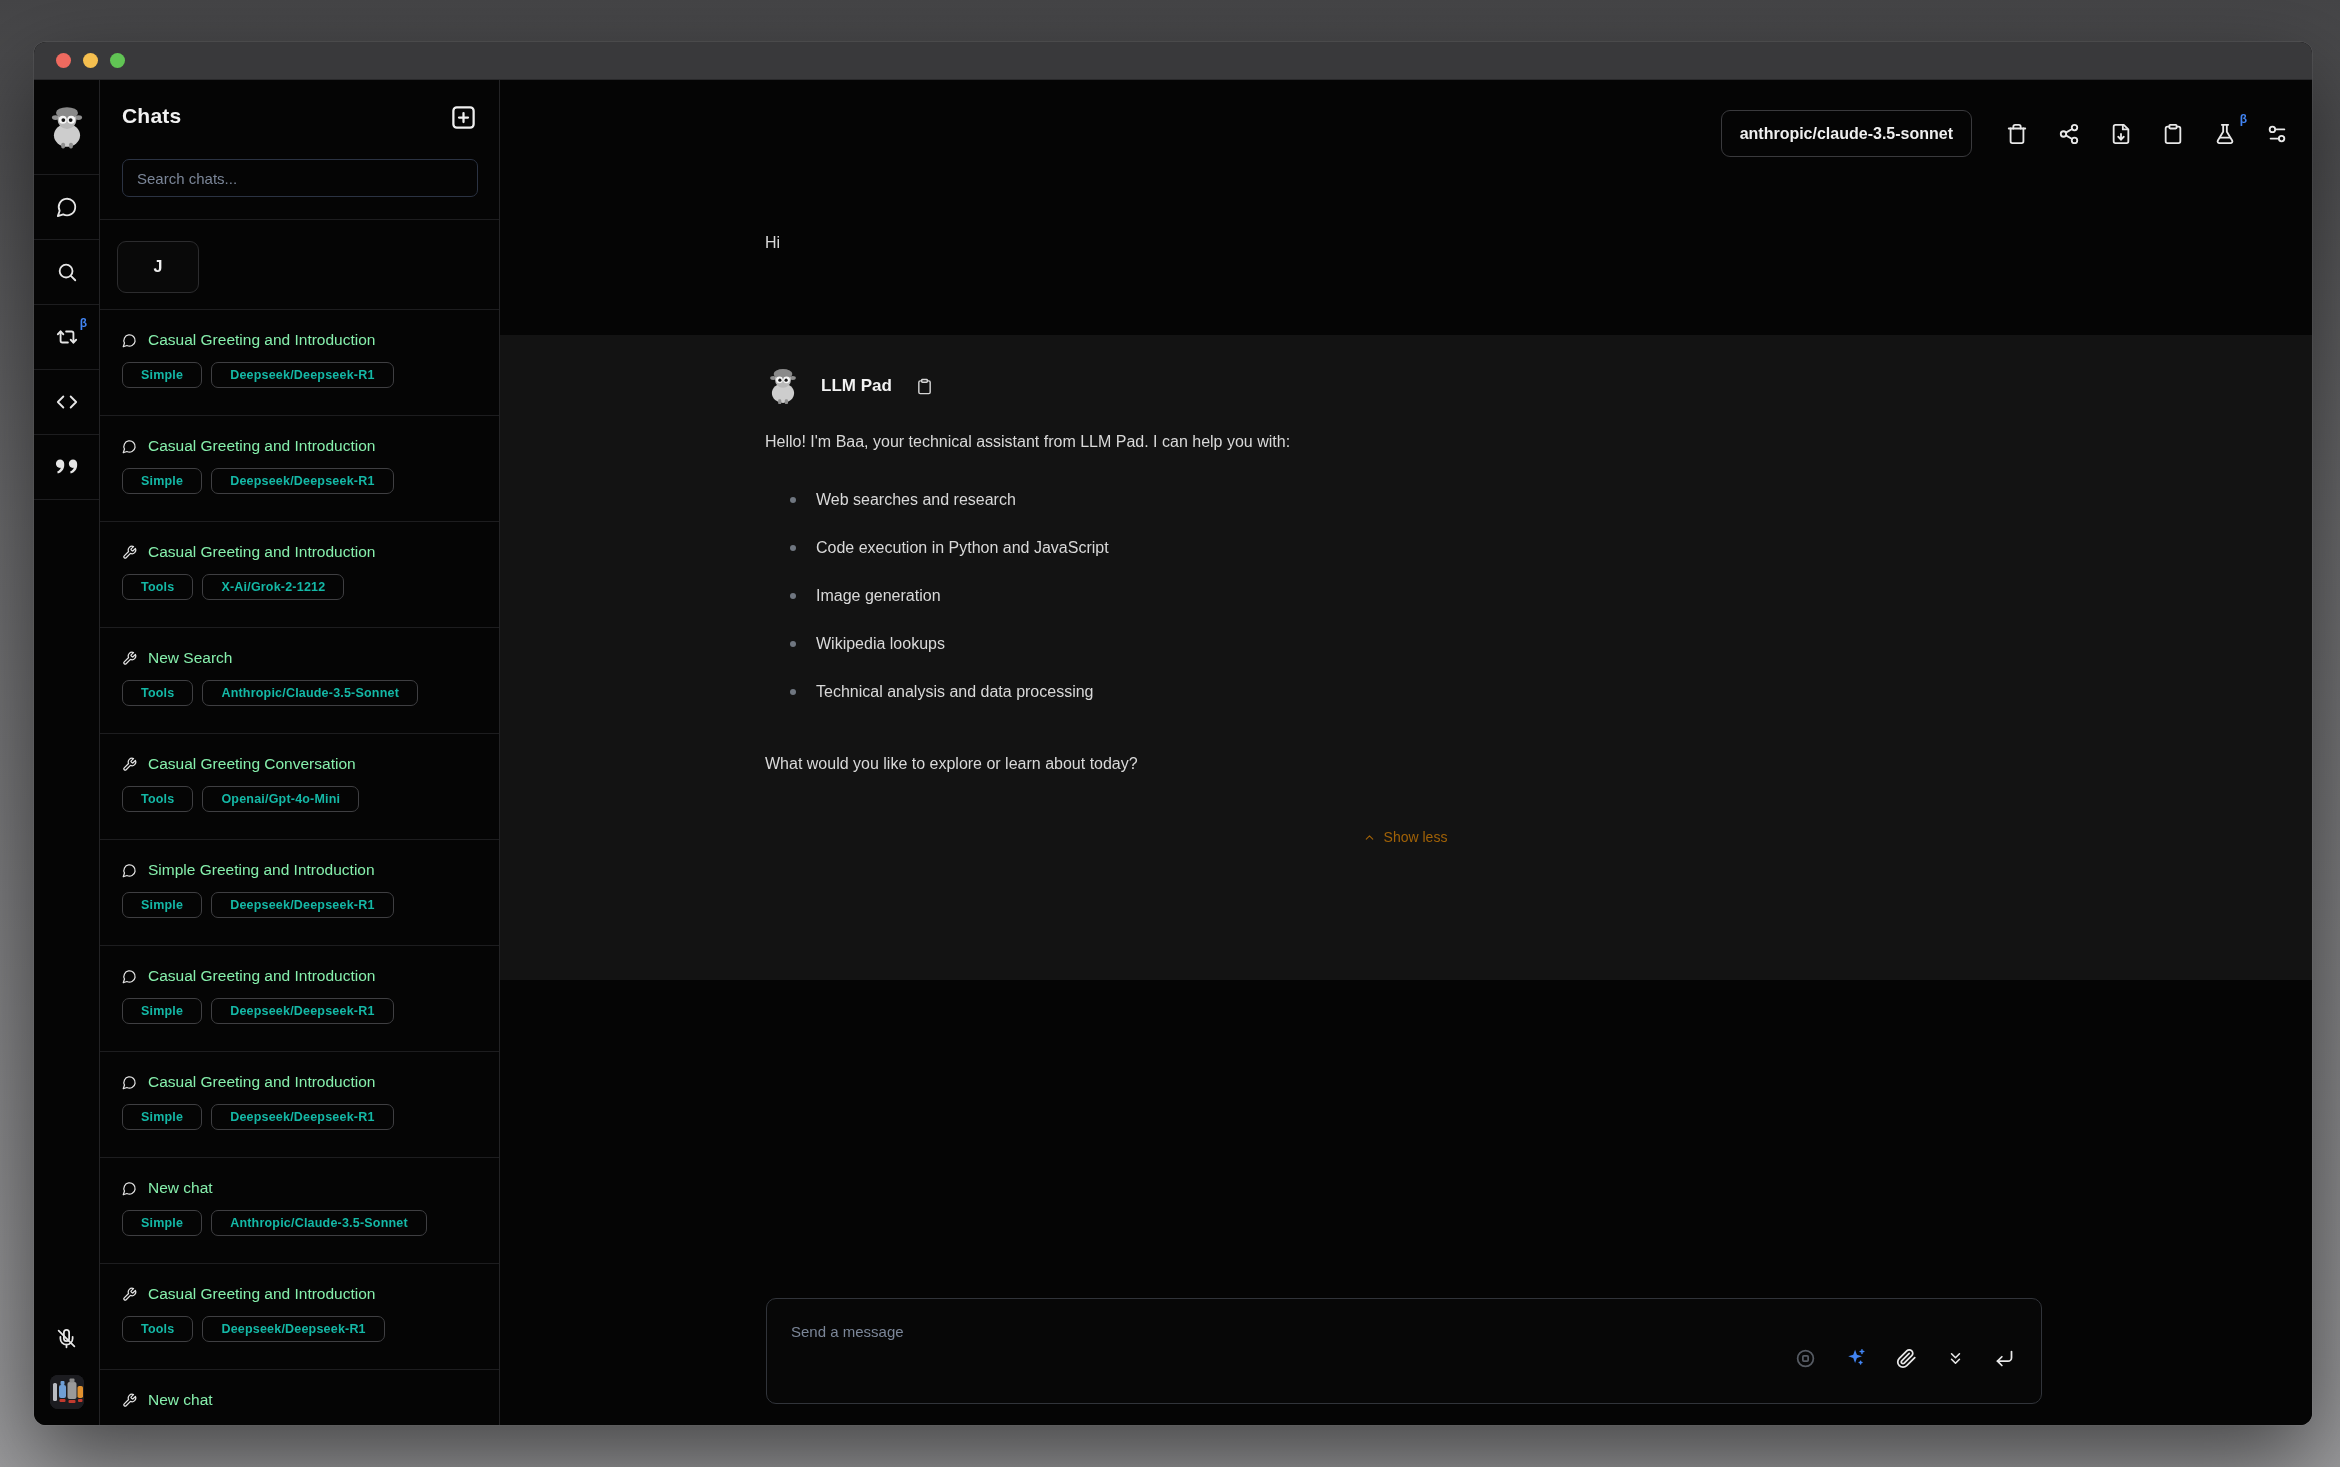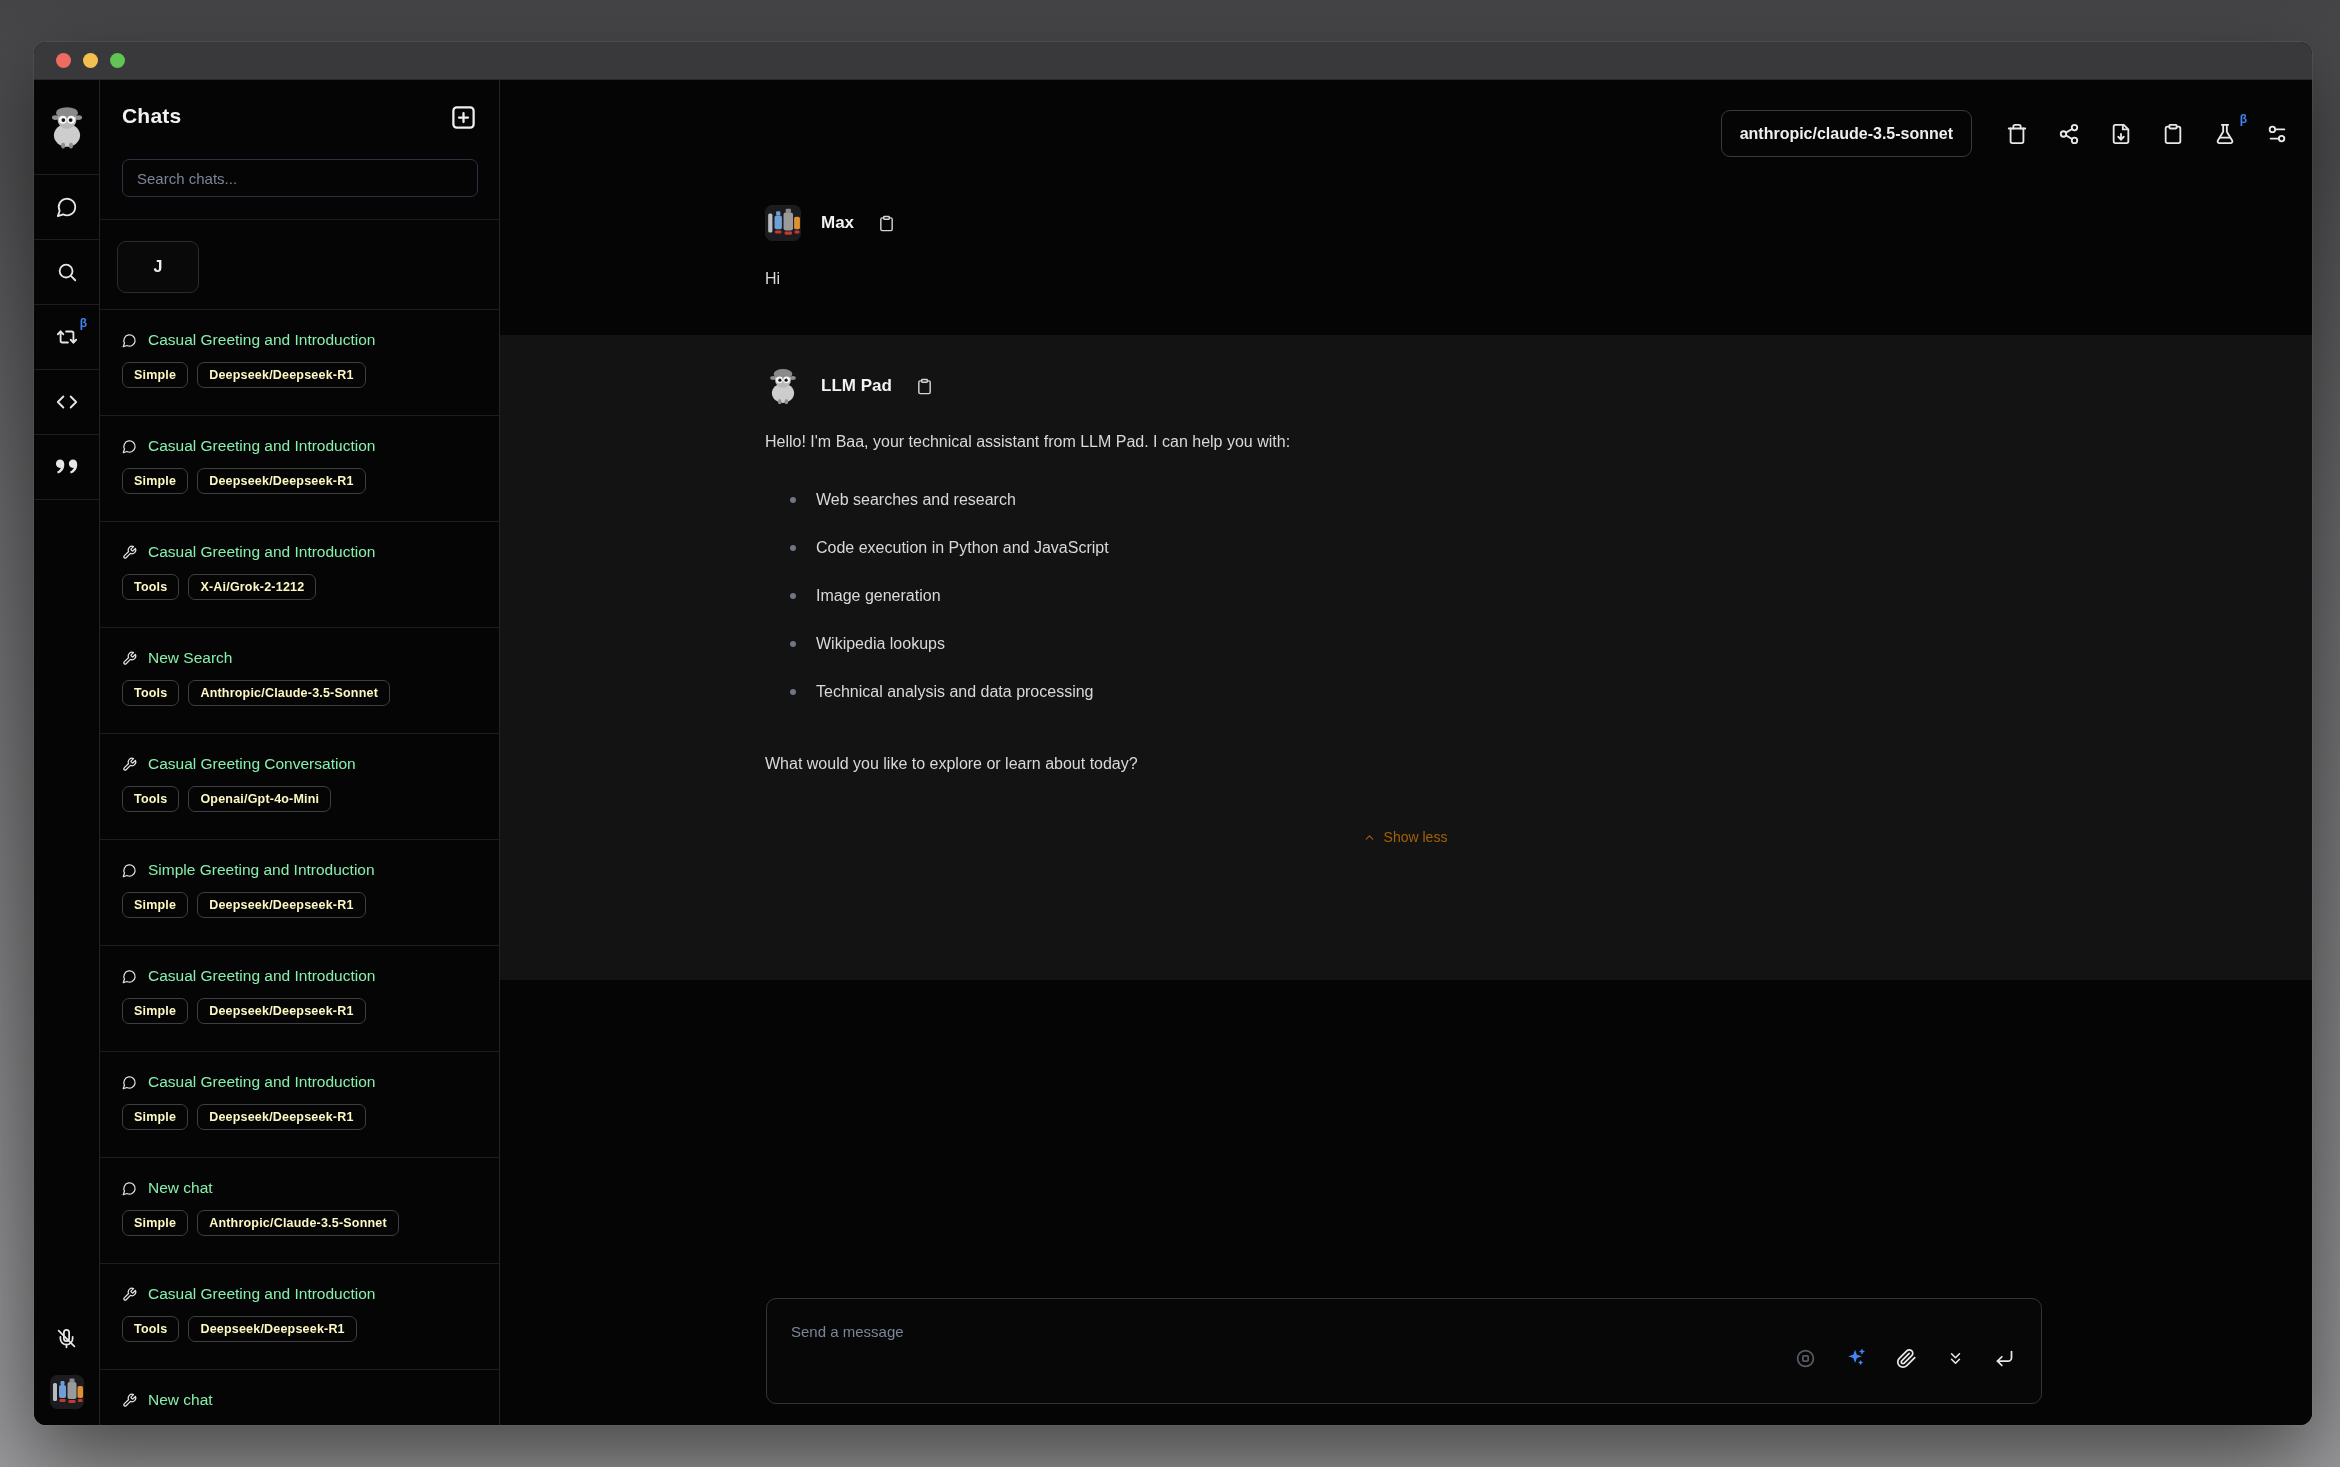--- a/index.html
+++ b/index.html
@@ -45,22 +45,22 @@
   .sb-search::placeholder { color:#7b8698; }
   .j-row { flex:none; margin-top:22px; border-top:1px solid #1d1d1f; border-bottom:1px solid #1d1d1f; padding:21px 0 16px 17px; }
   .j-btn { width:82px; height:52px; border:1px solid #2c2c2e; border-radius:9px; background:#090909;
     color:#f0f0f0; font-size:16px; font-weight:700; display:flex; align-items:center; justify-content:center;
     font-family:inherit; cursor:pointer; }
   .chat-list { flex:1; overflow:hidden; list-style:none; }
   .chat-item { height:106px; border-bottom:1px solid #1d1d1f; padding:19px 0 0 22px; cursor:pointer; overflow:hidden; }
   .ci-title-row { display:flex; align-items:center; gap:11px; height:22px; white-space:nowrap; overflow:hidden; color:#e3e3e3; }
   .ci-title { font-size:15.5px; color:#86efac; }
   .ci-tags { margin-top:11px; display:flex; gap:9px; white-space:nowrap; overflow:hidden; }
-  .pill { flex:none; border:1px solid #3f3f42; border-radius:7px; padding:5px 11px;
-    font-size:12.5px; font-weight:700; color:#fef9c3; letter-spacing:.2px; }
+  .pill { flex:none; border:1px solid #3f3f42; border-radius:7px; padding:5px 18px;
+    font-size:12.5px; font-weight:700; color:#14b8a6; letter-spacing:.2px; }
   .pill:empty { display:none; }
 
   
   .main { flex:1; position:relative; background:#050505; min-width:0; }
   .main-toolbar { position:absolute; top:30px; right:24px; display:flex; align-items:center; gap:30px; z-index:3; color:#e8e8e8; }
   .model-btn { height:47px; padding:0 18px; border:1px solid #3a3a3d; border-radius:9px; background:transparent;
     color:#efefef; font-size:16px; font-weight:600; font-family:inherit; cursor:pointer; margin-right:4px; }
   .tb-icon { position:relative; cursor:pointer; }
   .tb-icon .beta { top:-10px; right:-11px; }
 
@@ -433,43 +433,20 @@
               <path d="M20 7h-9"></path>
               <path d="M14 17H5"></path>
               <circle cx="7" cy="7" r="3"></circle>
               <circle cx="17" cy="17" r="3"></circle>
             </svg>
         </span>
       </div>
 
       <div class="block-user">
         <div class="msg-inner">
-          <div class="msg-head">
-            <span class="avatar">
-              <svg width="36" height="36" viewBox="0 0 34 34">
-                <rect width="34" height="34" fill="#1c1c20"></rect>
-                <rect x="3" y="8" width="4" height="18" rx="1.5" fill="#b9bcc2"></rect>
-                <rect x="9" y="10" width="7" height="13" rx="2" fill="#6f9fd6"></rect>
-                <rect x="10.5" y="6" width="4" height="4" rx="1" fill="#6f9fd6"></rect>
-                <rect x="17.5" y="7" width="9" height="17" rx="2" fill="#9a9a9a"></rect>
-                <rect x="19.5" y="3.5" width="5" height="4" rx="1" fill="#8a8a8a"></rect>
-                <rect x="27.5" y="11" width="5.5" height="12" rx="1.8" fill="#e0912f"></rect>
-                <rect x="9.5" y="24" width="6" height="3" rx="1" fill="#c23a2e"></rect>
-                <rect x="18.5" y="25" width="7" height="3" rx="1" fill="#c23a2e"></rect>
-                <rect x="28" y="24" width="4.5" height="3" rx="1" fill="#c23a2e"></rect>
-              </svg>
-            </span>
-            <span class="msg-name">Max</span>
-            <button class="copy-btn">
-              <svg class="icon" width="17" height="17" viewBox="0 0 24 24">
-                  <rect x="8" y="2" width="8" height="4" rx="1"></rect>
-                  <path d="M16 4h2a2 2 0 0 1 2 2v14a2 2 0 0 1-2 2H6a2 2 0 0 1-2-2V6a2 2 0 0 1 2-2h2"></path>
-                </svg>
-            </button>
-          </div>
           <p class="msg-text">Hi</p>
         </div>
       </div>
 
       <div class="block-assistant">
         <div class="msg-inner">
           <div class="msg-head">
             <span class="avatar sheep">
               <svg width="32" height="40" viewBox="0 0 36 44" style="margin:-2px auto 0">
                 <ellipse cx="18" cy="30" rx="12.5" ry="11" fill="#cdcdcd"></ellipse>

